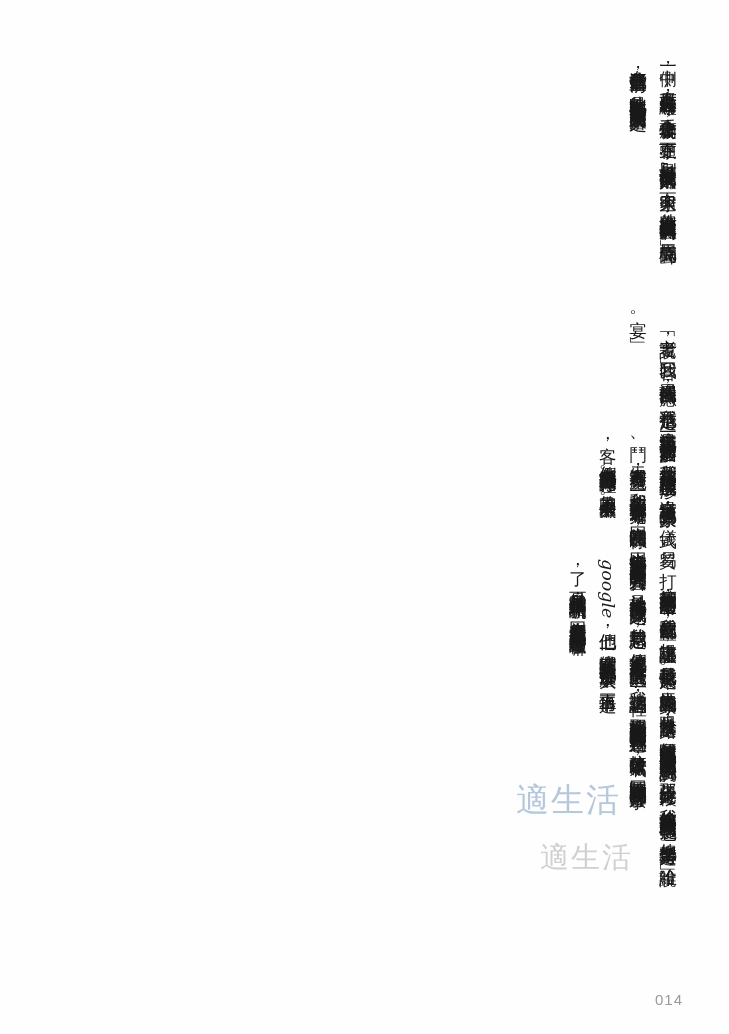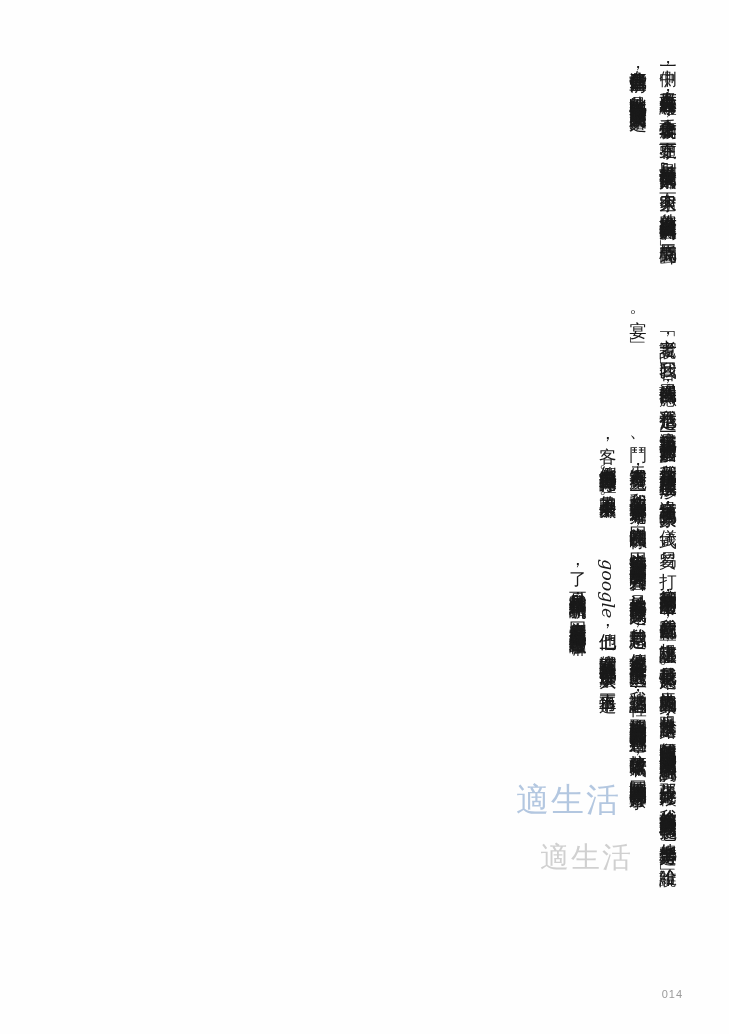--- a/index.html
+++ b/index.html
@@ -56,23 +56,23 @@
     text-orientation: sideways;
     -webkit-text-orientation: sideways;
     font-family: "DejaVu Serif", "Liberation Serif", serif;
     font-style: italic;
     letter-spacing: 0;
   }
   
   .folio {
     position: absolute;
     right: 46px;
-    bottom: 34px;
+    bottom: 26px;
     font-family: "Liberation Sans", sans-serif;
-    font-size: 11px;
+    font-size: 15px;
     color: #9a9a9a;
     letter-spacing: 1px;
   }
   
   .watermark {
     position: absolute;
     font-family: Liberation Sans, sans-serif;
     white-space: nowrap;
     pointer-events: none;
     user-select: none;

